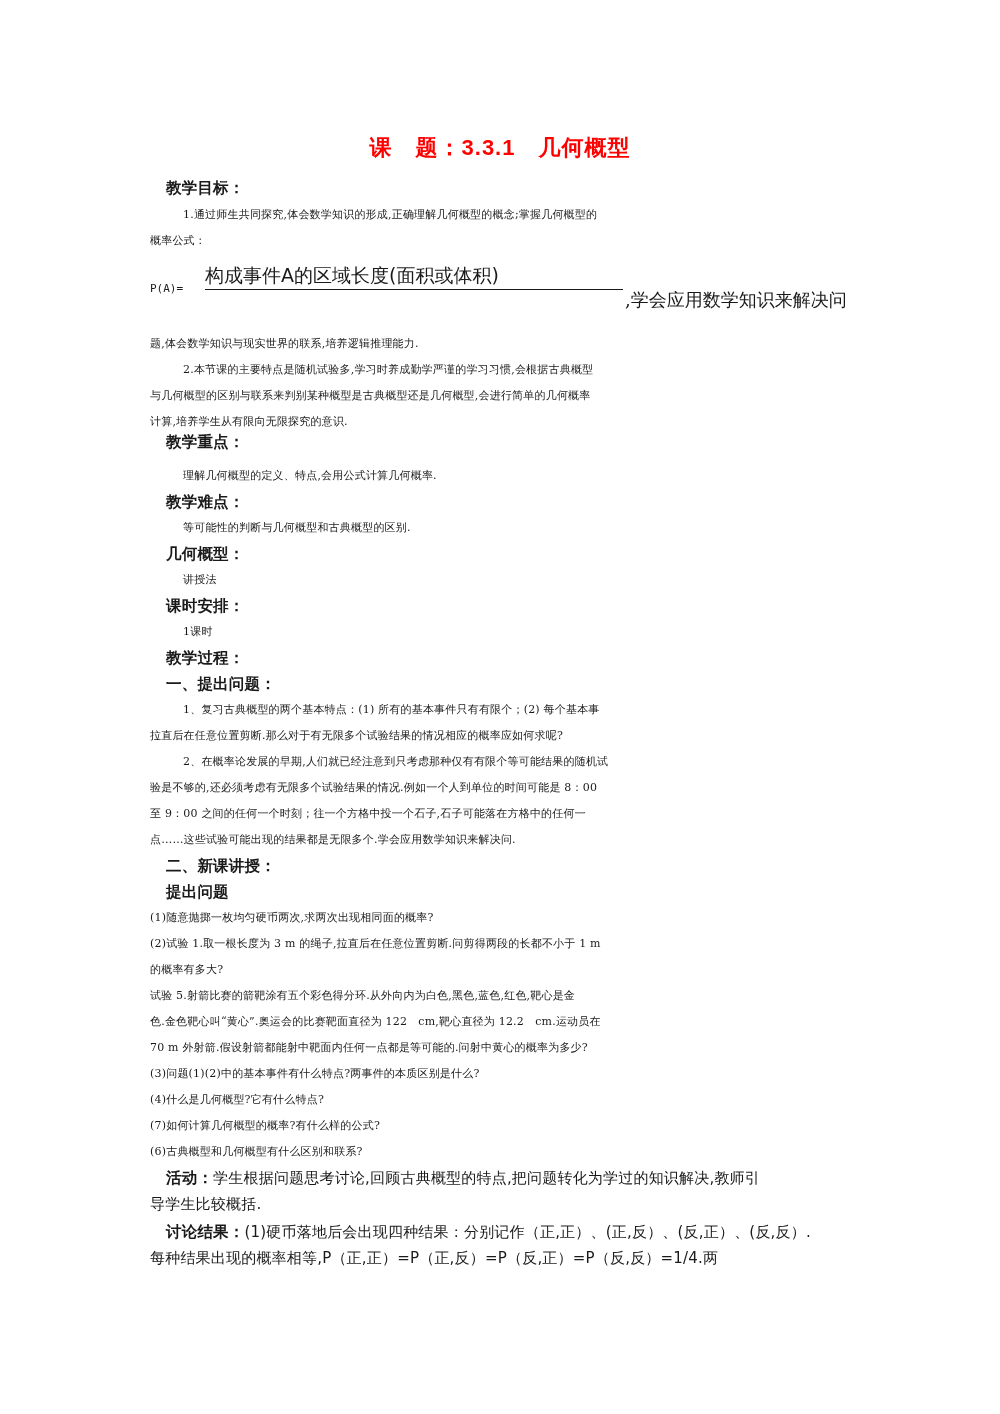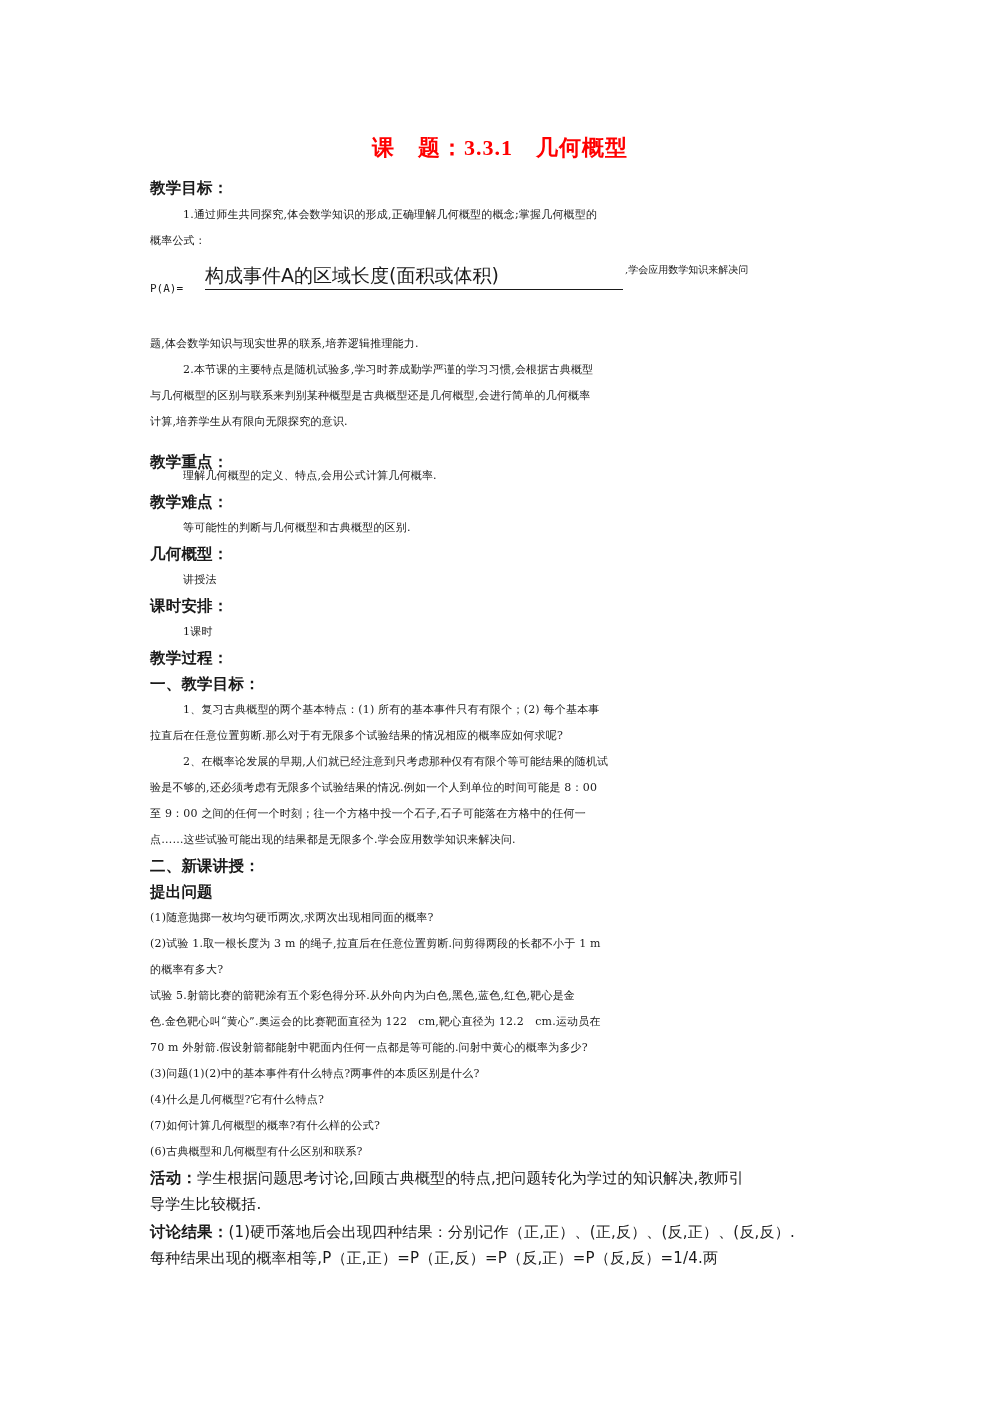--- a/index.html
+++ b/index.html
@@ -24,35 +24,36 @@
     .title {
       position: absolute;
       left: 0;
       top: 133px;
       width: 700px;
       text-align: center;
       color: #ff0000;
       font-weight: bold;
       font-size: 22px;
       letter-spacing: 1px;
-      font-family: Liberation Serif, serif;
+      font-family: Liberation Sans, sans-serif;
     }
     .line {
       position: absolute;
       left: 0;
       width: 700px;
       font-size: 11px;
       line-height: 20px;
       white-space: nowrap;
       letter-spacing: 0.2px;
     }
     .heading {
       font-weight: bold;
       font-family: "DejaVu Sans", sans-serif;
       font-size: 15.5px;
+      margin-left: 16px;
     }
     .indent { padding-left: 33px; }
     .sans {
       font-family: "DejaVu Sans", "Liberation Sans", sans-serif;
       font-size: 15px;
     }
     .formula {
       position: absolute;
       left: 0;
       top: 262px;
@@ -83,22 +84,22 @@
       border-top: 1.3px solid #1a1a1a;
       margin: 0 0 2px 0;
     }
     .formula .den {
       font-size: 19px;
       line-height: 26px;
     }
     .formula .rhs {
       position: absolute;
       left: 475px;
-      top: 1px;
-      font-size: 10px;
+      top: 26px;
+      font-size: 18px;
       white-space: nowrap;
     }
   </style>
 </head>
 <body>
 
 <div class="page">
 
   <div class="title">课　题：3.3.1　几何概型</div>
 
@@ -113,34 +114,34 @@
       <div class="bar"></div>
     </div>
     <span class="rhs">,学会应用数学知识来解决问</span>
   </div>
 
   <div class="line" style="top:334px">题,体会数学知识与现实世界的联系,培养逻辑推理能力.</div>
   <div class="line indent" style="top:360px">2.本节课的主要特点是随机试验多,学习时养成勤学严谨的学习习惯,会根据古典概型</div>
   <div class="line" style="top:386px">与几何概型的区别与联系来判别某种概型是古典概型还是几何概型,会进行简单的几何概率</div>
   <div class="line" style="top:412px">计算,培养学生从有限向无限探究的意识.</div>
 
-  <div class="line heading" style="top:452px">教学重点：</div>
+  <div class="line heading" style="top:432px">教学重点：</div>
   <div class="line indent" style="top:466px">理解几何概型的定义、特点,会用公式计算几何概率.</div>
 
   <div class="line heading" style="top:492px">教学难点：</div>
   <div class="line indent" style="top:518px">等可能性的判断与几何概型和古典概型的区别.</div>
 
   <div class="line heading" style="top:544px">几何概型：</div>
   <div class="line indent" style="top:570px">讲授法</div>
 
   <div class="line heading" style="top:596px">课时安排：</div>
   <div class="line indent" style="top:622px">1课时</div>
 
   <div class="line heading" style="top:648px">教学过程：</div>
-  <div class="line heading" style="top:674px">一、教学目标：</div>
+  <div class="line heading" style="top:674px">一、提出问题：</div>
   <div class="line indent" style="top:700px">1、复习古典概型的两个基本特点：(1) 所有的基本事件只有有限个；(2) 每个基本事</div>
   <div class="line" style="top:726px">拉直后在任意位置剪断.那么对于有无限多个试验结果的情况相应的概率应如何求呢?</div>
   <div class="line indent" style="top:752px">2、在概率论发展的早期,人们就已经注意到只考虑那种仅有有限个等可能结果的随机试</div>
   <div class="line" style="top:778px">验是不够的,还必须考虑有无限多个试验结果的情况.例如一个人到单位的时间可能是 8：00</div>
   <div class="line" style="top:804px">至 9：00 之间的任何一个时刻；往一个方格中投一个石子,石子可能落在方格中的任何一</div>
   <div class="line" style="top:830px">点……这些试验可能出现的结果都是无限多个.学会应用数学知识来解决问.</div>
 
   <div class="line heading" style="top:856px">二、新课讲授：</div>
   <div class="line heading" style="top:882px">提出问题</div>
   <div class="line" style="top:908px">(1)随意抛掷一枚均匀硬币两次,求两次出现相同面的概率?</div>

